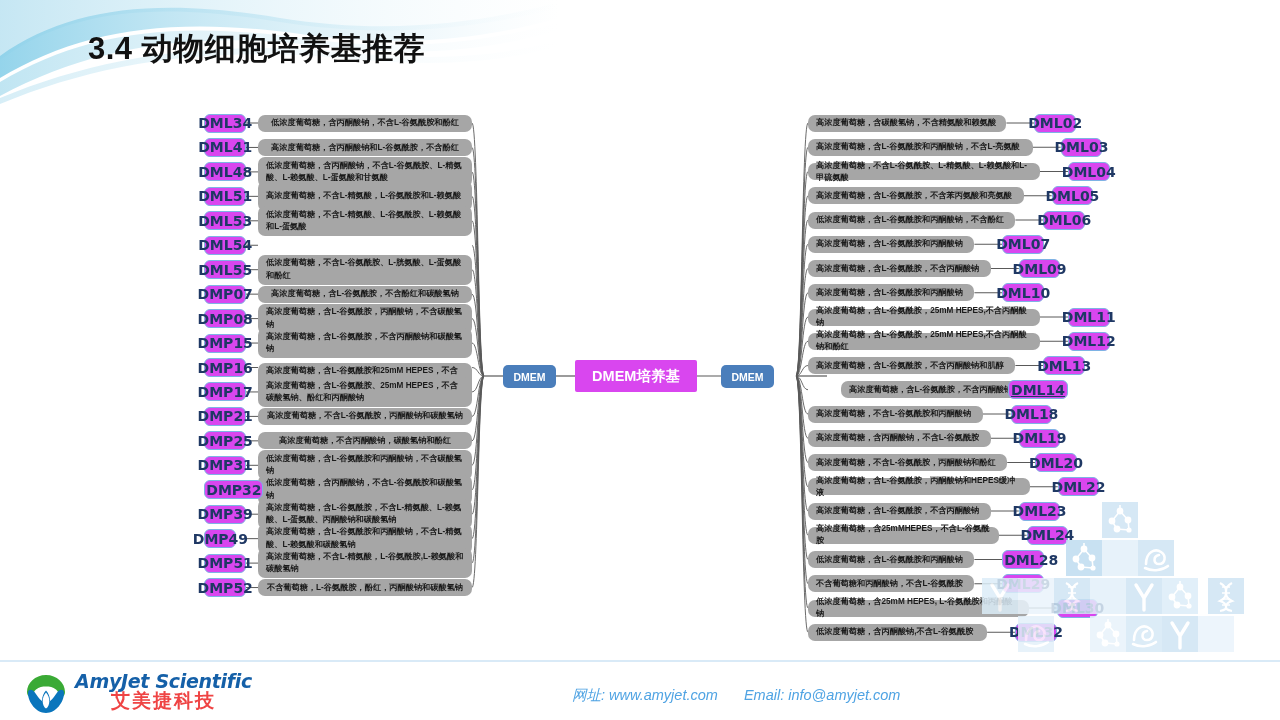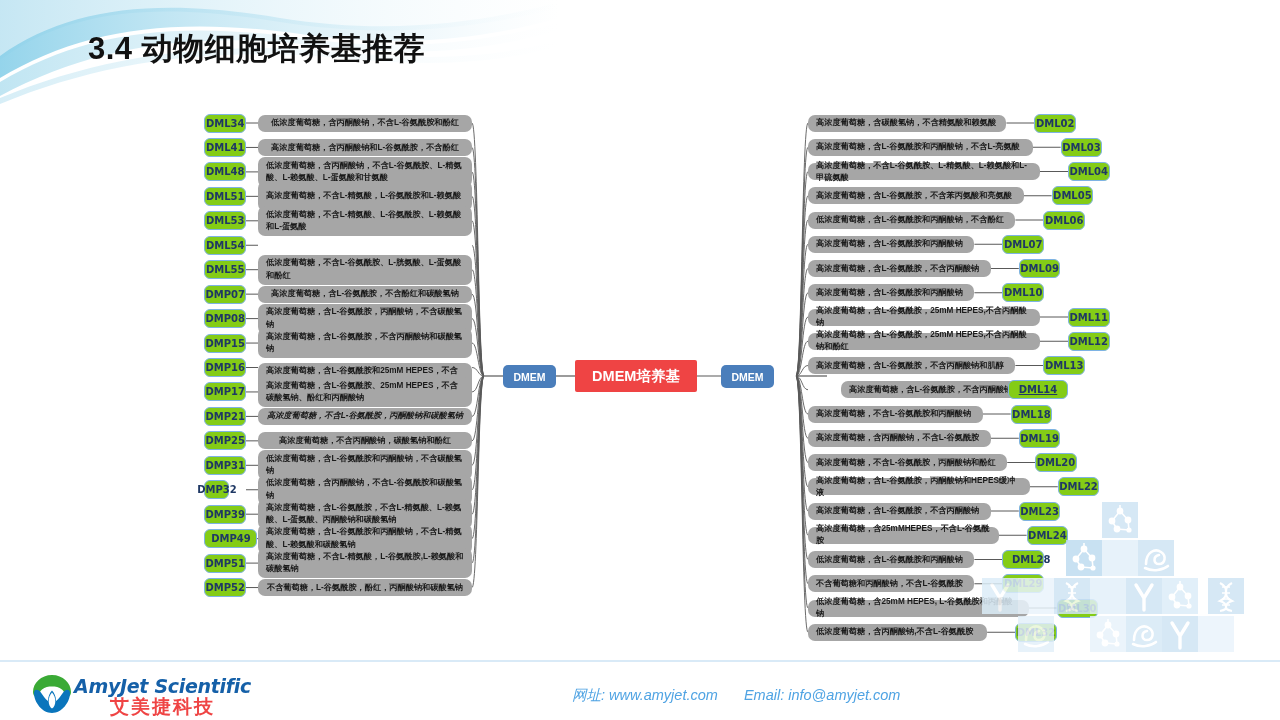--- a/index.html
+++ b/index.html
@@ -17,56 +17,56 @@
     position:absolute;left:88px;top:28px;
     font-size:31px;font-weight:bold;color:#111111;letter-spacing:.5px;
     white-space:nowrap;
   }
   
   .footer-rule{position:absolute;left:0;bottom:58px;width:1280px;height:2px;background:#d9eaf7;}
   .footer{
     position:absolute;left:0;bottom:0;width:1280px;height:58px;
     background:#ffffff;
   }
-  .logo-wrap{position:absolute;left:30px;bottom:4px;display:flex;align-items:flex-end;}
+  .logo-wrap{position:absolute;left:24px;bottom:4px;display:flex;align-items:flex-start;gap:7px;}
   .logo-mark{width:44px;height:44px;flex:0 0 44px;}
   .logo-text{display:flex;flex-direction:column;line-height:1.02;}
   .logo-en{font-family:"DejaVu Sans",sans-serif;font-style:italic;font-weight:bold;font-size:19px;color:#1560a8;letter-spacing:-0.3px;}
   .logo-cn{font-weight:bold;font-size:19px;color:#ef4444;letter-spacing:2px;text-align:center;}
   .contact{
     position:absolute;left:572px;bottom:15px;
     font-style:italic;font-size:14.5px;color:#4fa3e3;white-space:nowrap;
   }
   .contact .sep{display:inline-block;width:18px;}
 
   
   #map{position:absolute;left:0;top:0;width:1280px;height:660px;}
   .mm-svg{position:absolute;left:0;top:0;width:1280px;height:660px;pointer-events:none;}
 
   .node{position:absolute;box-sizing:border-box;}
 
   
   .center-node{
-    background:#ef4444;color:#ffffff;font-weight:bold;font-size:14.5px;
+    background:#d946ef;color:#ffffff;font-weight:bold;font-size:14.5px;
     border-radius:2px;
     display:flex;align-items:center;justify-content:center;
     white-space:nowrap;
     left:575px;top:360px;width:122px;height:32px;text-align:center;
   }
   
   .blue-node{
     background:#4A7EBB;color:#ffffff;font-weight:bold;font-size:10.5px;
     border-radius:5px;
     display:flex;align-items:center;justify-content:center;
     white-space:nowrap;height:23px;
   }
   
   .code{
-    background:#84cc16;border:1.3px solid #7EB3E4;border-radius:6px;
-    color:#1F3864;font-weight:bold;font-size:10px;
+    background:#d946ef;border:1.3px solid #7EB3E4;border-radius:6px;
+    color:#1F3864;font-weight:bold;font-size:14px;
     display:flex;align-items:center;justify-content:center;
     white-space:nowrap;height:19px;
     font-family:"DejaVu Sans",sans-serif;
   }
   
   .desc{
     background:#A6A6A6;color:#1a1a1a;border-radius:7px;
     font-size:8.2px;font-weight:bold;line-height:1.45;
     padding:3px 8px;
     display:flex;align-items:center;
@@ -211,32 +211,32 @@
     <div class="node desc" style="left: 258px; top: 285.65px; width: 214px; height: 17px; justify-content: center;">高浓度葡萄糖，含L-谷氨酰胺，不含酚红和碳酸氢钠</div>
     <div class="node code" style="left: 204.425px; top: 284.65px; width: 41.575px;">DMP07</div>
     <div class="node desc two-line" style="left: 258px; top: 303.6px; width: 214px; height: 30px;">高浓度葡萄糖，含L-谷氨酰胺，丙酮酸钠，不含碳酸氢钠</div>
     <div class="node code" style="left: 204.425px; top: 309.1px; width: 41.575px;">DMP08</div>
     <div class="node desc two-line" style="left: 258px; top: 328.05px; width: 214px; height: 30px;">高浓度葡萄糖，含L-谷氨酰胺，不含丙酮酸钠和碳酸氢钠</div>
     <div class="node code" style="left: 204.425px; top: 333.55px; width: 41.575px;">DMP15</div>
     <div class="node desc two-line" style="left: 258px; top: 352.5px; width: 214px; height: 30px; margin-top: 10px;">高浓度葡萄糖，含L-谷氨酰胺和25mM HEPES，不含丙酮酸钠和碳酸氢钠</div>
     <div class="node code" style="left: 204.425px; top: 358px; width: 41.575px;">DMP16</div>
     <div class="node desc two-line" style="left: 258px; top: 376.95px; width: 214px; height: 30px;">高浓度葡萄糖，含L-谷氨酰胺、25mM HEPES，不含碳酸氢钠、酚红和丙酮酸钠</div>
     <div class="node code" style="left: 204.425px; top: 382.45px; width: 41.575px;">DMP17</div>
-    <div class="node desc" style="left: 258px; top: 407.9px; width: 214px; height: 17px; justify-content: center; font-style: italic;">高浓度葡萄糖，不含L-谷氨酰胺，丙酮酸钠和碳酸氢钠</div>
+    <div class="node desc" style="left: 258px; top: 407.9px; width: 214px; height: 17px; justify-content: center;">高浓度葡萄糖，不含L-谷氨酰胺，丙酮酸钠和碳酸氢钠</div>
     <div class="node code" style="left: 204.425px; top: 406.9px; width: 41.575px;">DMP21</div>
     <div class="node desc" style="left: 258px; top: 432.35px; width: 214px; height: 17px; justify-content: center;">高浓度葡萄糖，不含丙酮酸钠，碳酸氢钠和酚红</div>
     <div class="node code" style="left: 204.425px; top: 431.35px; width: 41.575px;">DMP25</div>
     <div class="node desc two-line" style="left: 258px; top: 450.3px; width: 214px; height: 30px;">低浓度葡萄糖，含L-谷氨酰胺和丙酮酸钠，不含碳酸氢钠</div>
     <div class="node code" style="left: 204.425px; top: 455.8px; width: 41.575px;">DMP31</div>
     <div class="node desc two-line" style="left: 258px; top: 474.75px; width: 214px; height: 30px;">低浓度葡萄糖，含丙酮酸钠，不含L-谷氨酰胺和碳酸氢钠</div>
-    <div class="node code" style="left: 204.425px; top: 480.25px; width: 25px;">DMP32</div>
+    <div class="node code" style="left: 204.425px; top: 480.25px; width: 59px;">DMP32</div>
     <div class="node desc two-line" style="left: 258px; top: 499.2px; width: 214px; height: 30px;">高浓度葡萄糖，含L-谷氨酰胺，不含L-精氨酸、L-赖氨酸、L-蛋氨酸、丙酮酸钠和碳酸氢钠</div>
     <div class="node code" style="left: 204.425px; top: 504.7px; width: 41.575px;">DMP39</div>
     <div class="node desc two-line" style="left: 258px; top: 523.65px; width: 214px; height: 30px;">高浓度葡萄糖，含L-谷氨酰胺和丙酮酸钠，不含L-精氨酸、L-赖氨酸和碳酸氢钠</div>
-    <div class="node code" style="left: 204.425px; top: 529.15px; width: 53px; text-align: right;">DMP49</div>
+    <div class="node code" style="left: 204.425px; top: 529.15px; width: 32px; text-align: right;">DMP49</div>
     <div class="node desc two-line" style="left: 258px; top: 548.1px; width: 214px; height: 30px;">高浓度葡萄糖，不含L-精氨酸，L-谷氨酰胺,L-赖氨酸和碳酸氢钠</div>
     <div class="node code" style="left: 204.425px; top: 553.6px; width: 41.575px;">DMP51</div>
     <div class="node desc" style="left: 258px; top: 579.05px; width: 214px; height: 17px; justify-content: center;">不含葡萄糖，L-谷氨酰胺，酚红，丙酮酸钠和碳酸氢钠</div>
     <div class="node code" style="left: 204.425px; top: 578.05px; width: 41.575px;">DMP52</div>
     <div class="node desc" style="left: 808px; top: 114.5px; width: 198.4px; height: 17px;">高浓度葡萄糖，含碳酸氢钠，不含精氨酸和赖氨酸</div>
     <div class="node code" style="left: 1034.4px; top: 113.5px; width: 41.575px;">DML02</div>
     <div class="node desc" style="left: 808px; top: 138.75px; width: 224.64px; height: 17px;">高浓度葡萄糖，含L-谷氨酰胺和丙酮酸钠，不含L-亮氨酸</div>
     <div class="node code" style="left: 1060.64px; top: 137.75px; width: 41.575px;">DML03</div>
     <div class="node desc" style="left: 808px; top: 163px; width: 232px; height: 17px;">高浓度葡萄糖，不含L-谷氨酰胺、L-精氨酸、L-赖氨酸和L-甲硫氨酸</div>
     <div class="node code" style="left: 1068px; top: 162px; width: 41.575px;">DML04</div>

